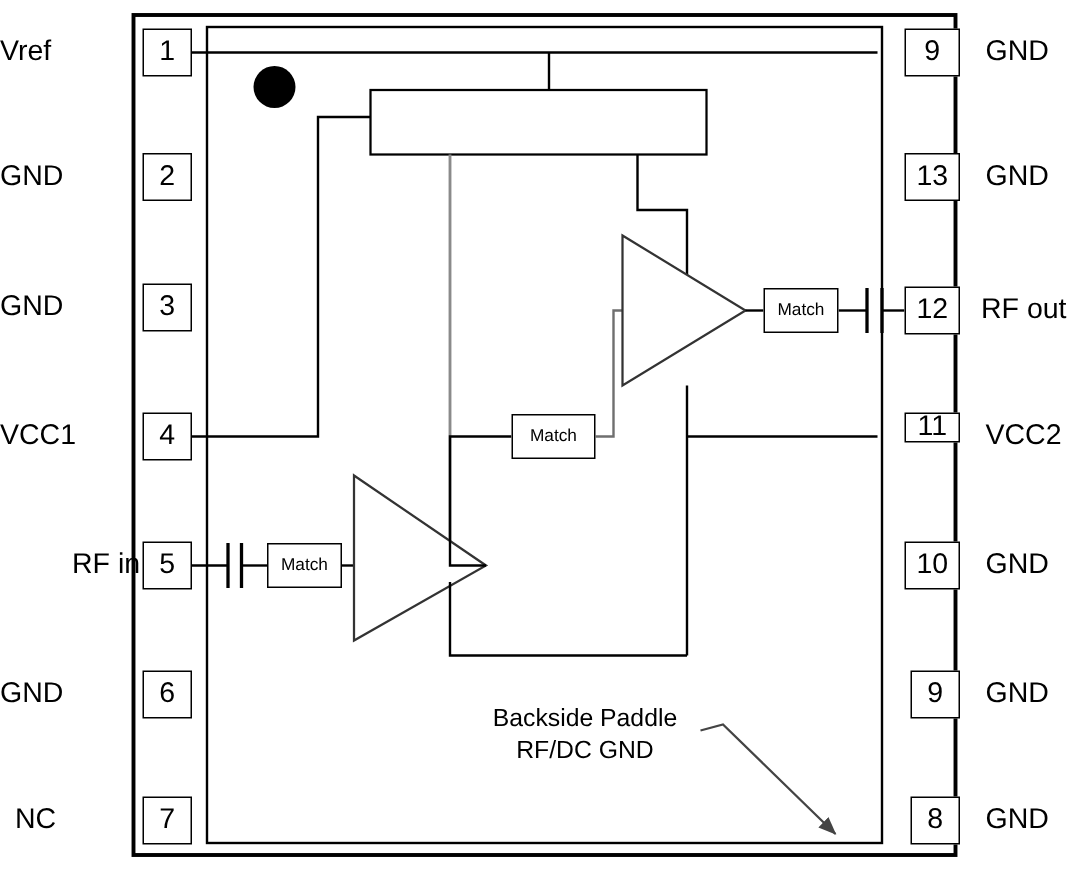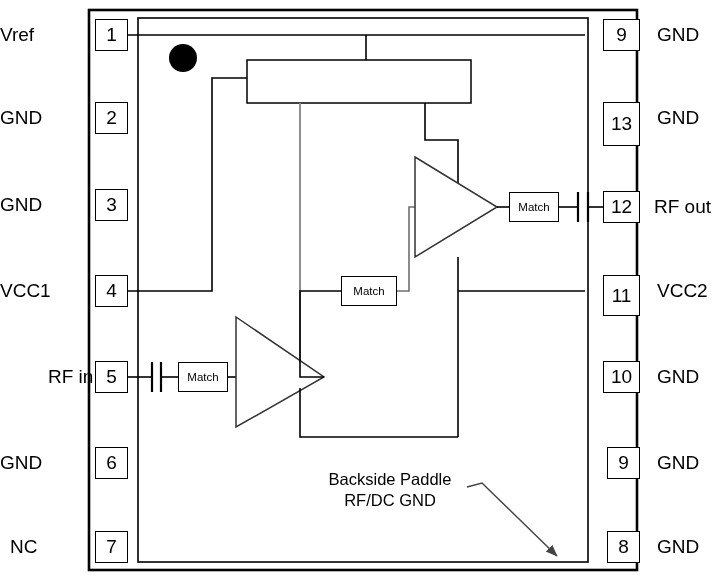--- a/index.html
+++ b/index.html
@@ -138,23 +138,23 @@
 
   <div class="pin-label left" style="left:0px; top:25px; width:82px;">Vref</div>
   <div class="pin-label left" style="left:0px; top:108px; width:82px;">GND</div>
   <div class="pin-label left" style="left:0px; top:195px; width:82px;">GND</div>
   <div class="pin-label left" style="left:0px; top:281px; width:82px;">VCC1</div>
   <div class="pin-label left" style="left:0px; top:367px; width:82px;padding-left:48px;">RF in</div>
   <div class="pin-label left" style="left:0px; top:453px; width:82px;">GND</div>
   <div class="pin-label left" style="left:0px; top:537px; width:82px;padding-left:10px;">NC</div>
 
   <div class="pin-num" style="left:603px; top:19px; width:37px; height:32px;">9</div>
-  <div class="pin-num" style="left:603px; top:102px; width:37px; height:44px;">13</div>
+  <div class="pin-num" style="left:603px; top:102px; width:37px; height:32px;">13</div>
   <div class="pin-num" style="left:603px; top:191px; width:37px; height:32px;">12</div>
-  <div class="pin-num" style="left:603px; top:275px; width:37px; height:41px;">11</div>
+  <div class="pin-num" style="left:603px; top:275px; width:37px; height:20px;">11</div>
   <div class="pin-num" style="left:603px; top:361px; width:37px; height:32px;">10</div>
   <div class="pin-num" style="left:607px; top:447px; width:33px; height:32px;">9</div>
   <div class="pin-num" style="left:607px; top:531px; width:33px; height:32px;">8</div>
 
   <div class="pin-label right" style="left:657px; top:25px;">GND</div>
   <div class="pin-label right" style="left:657px; top:108px;">GND</div>
   <div class="pin-label right" style="left:654px; top:197px;">RF out</div>
   <div class="pin-label right" style="left:657px; top:281px;">VCC2</div>
   <div class="pin-label right" style="left:657px; top:367px;">GND</div>
   <div class="pin-label right" style="left:657px; top:453px;">GND</div>

